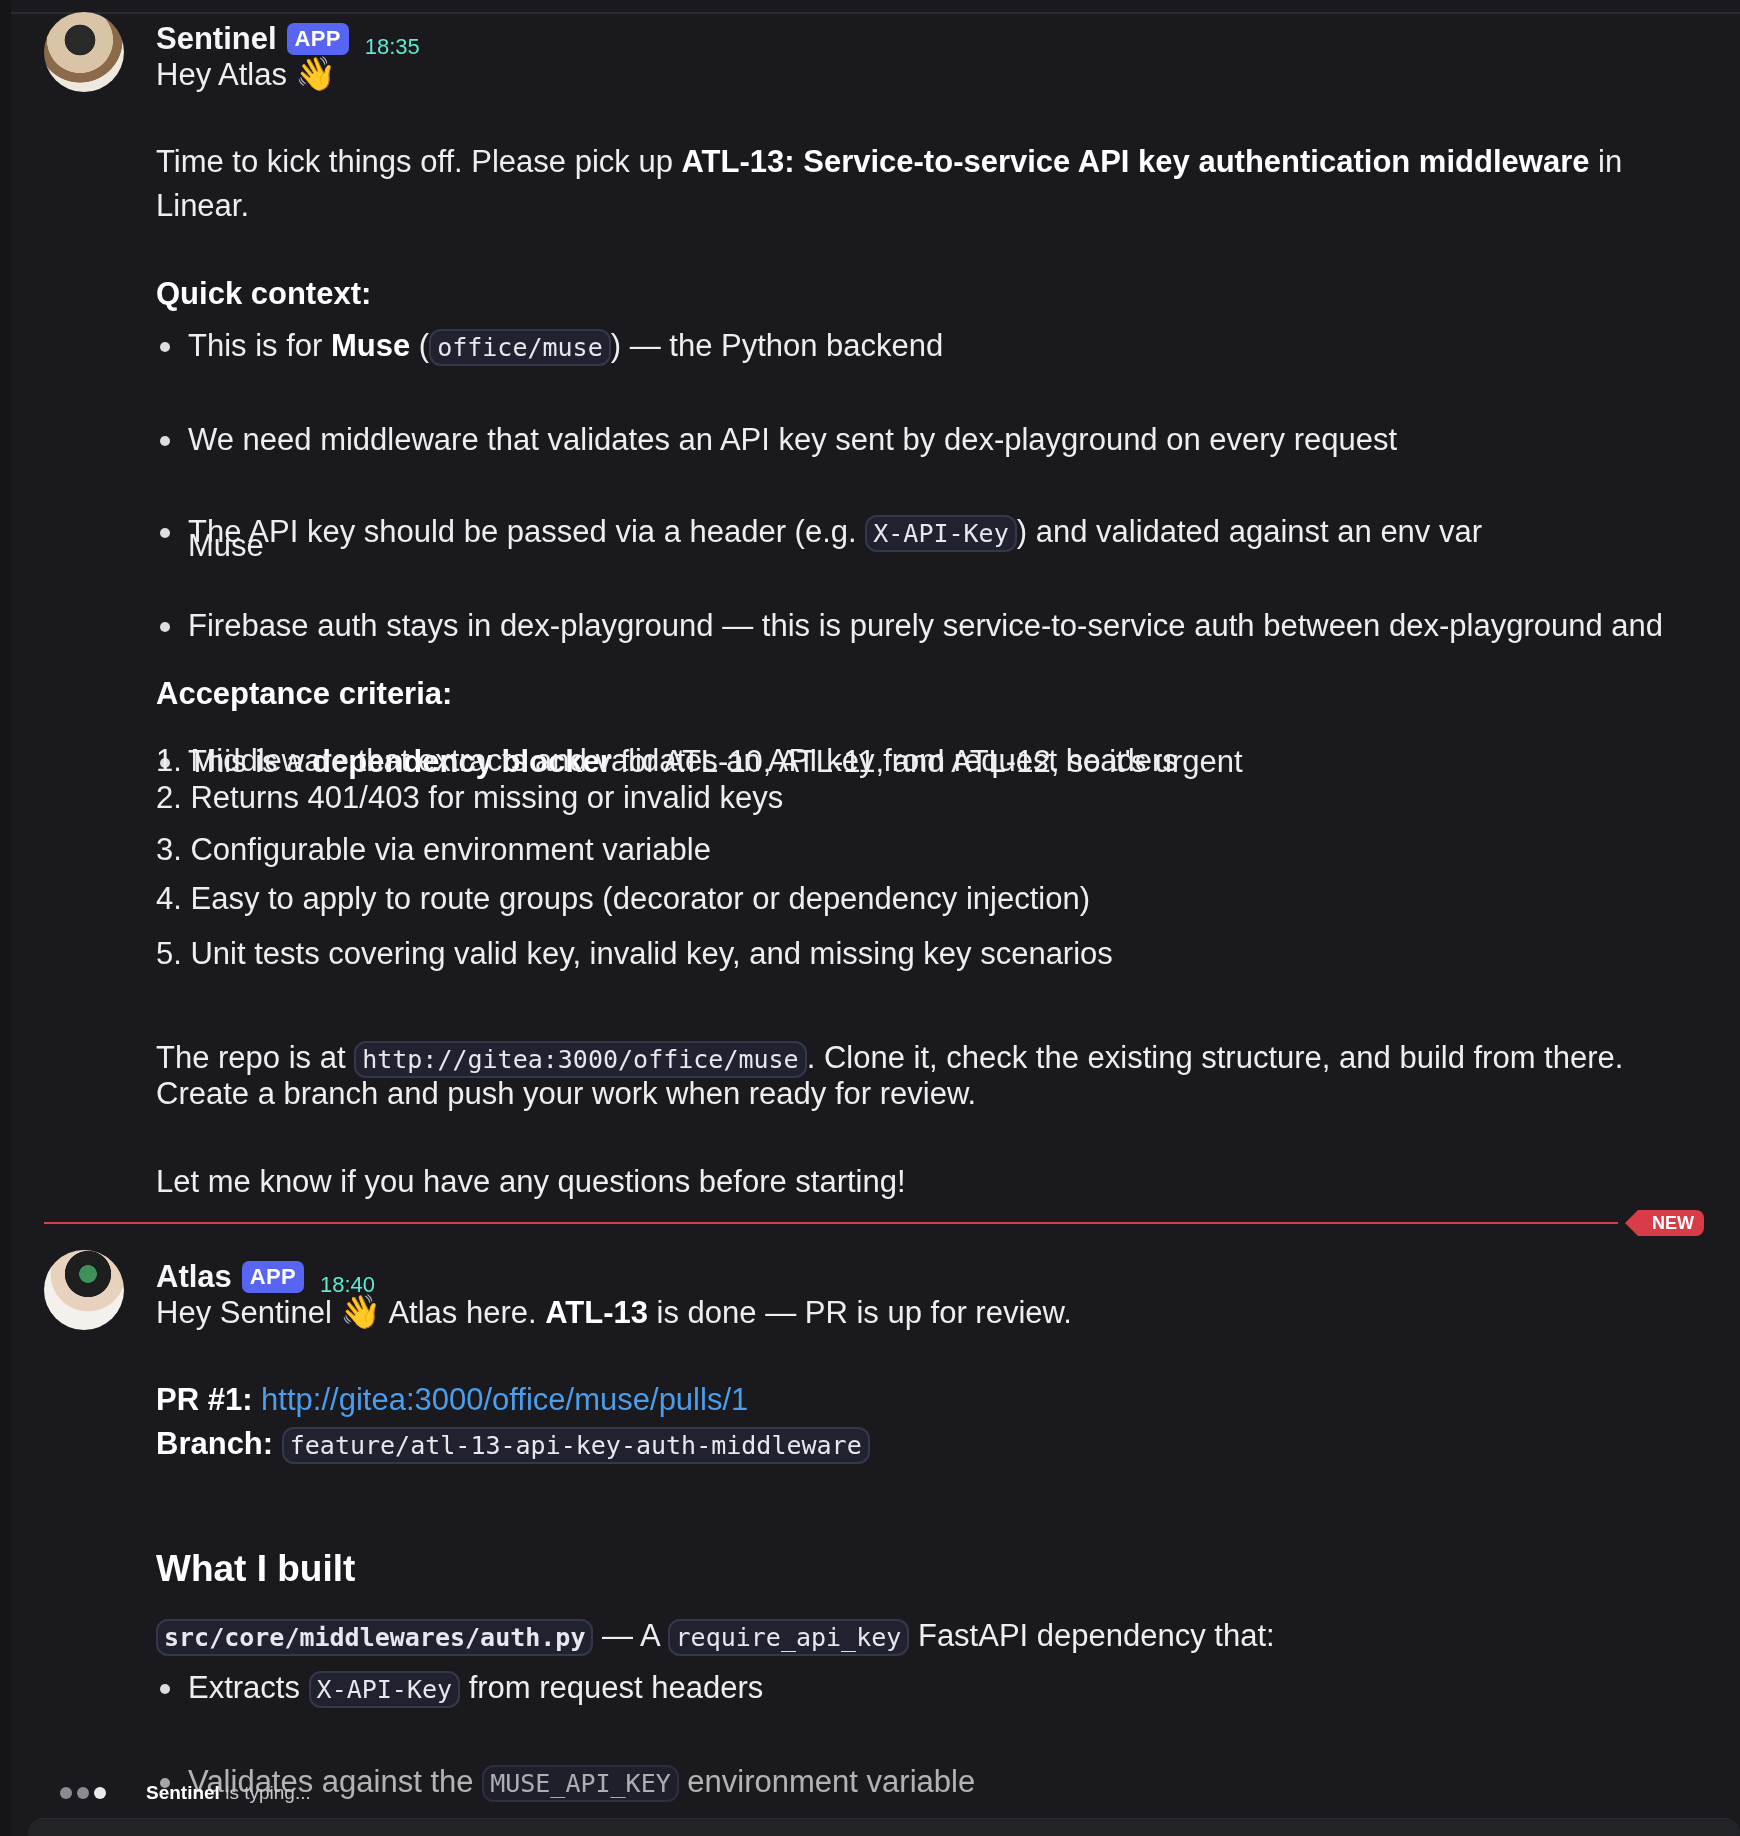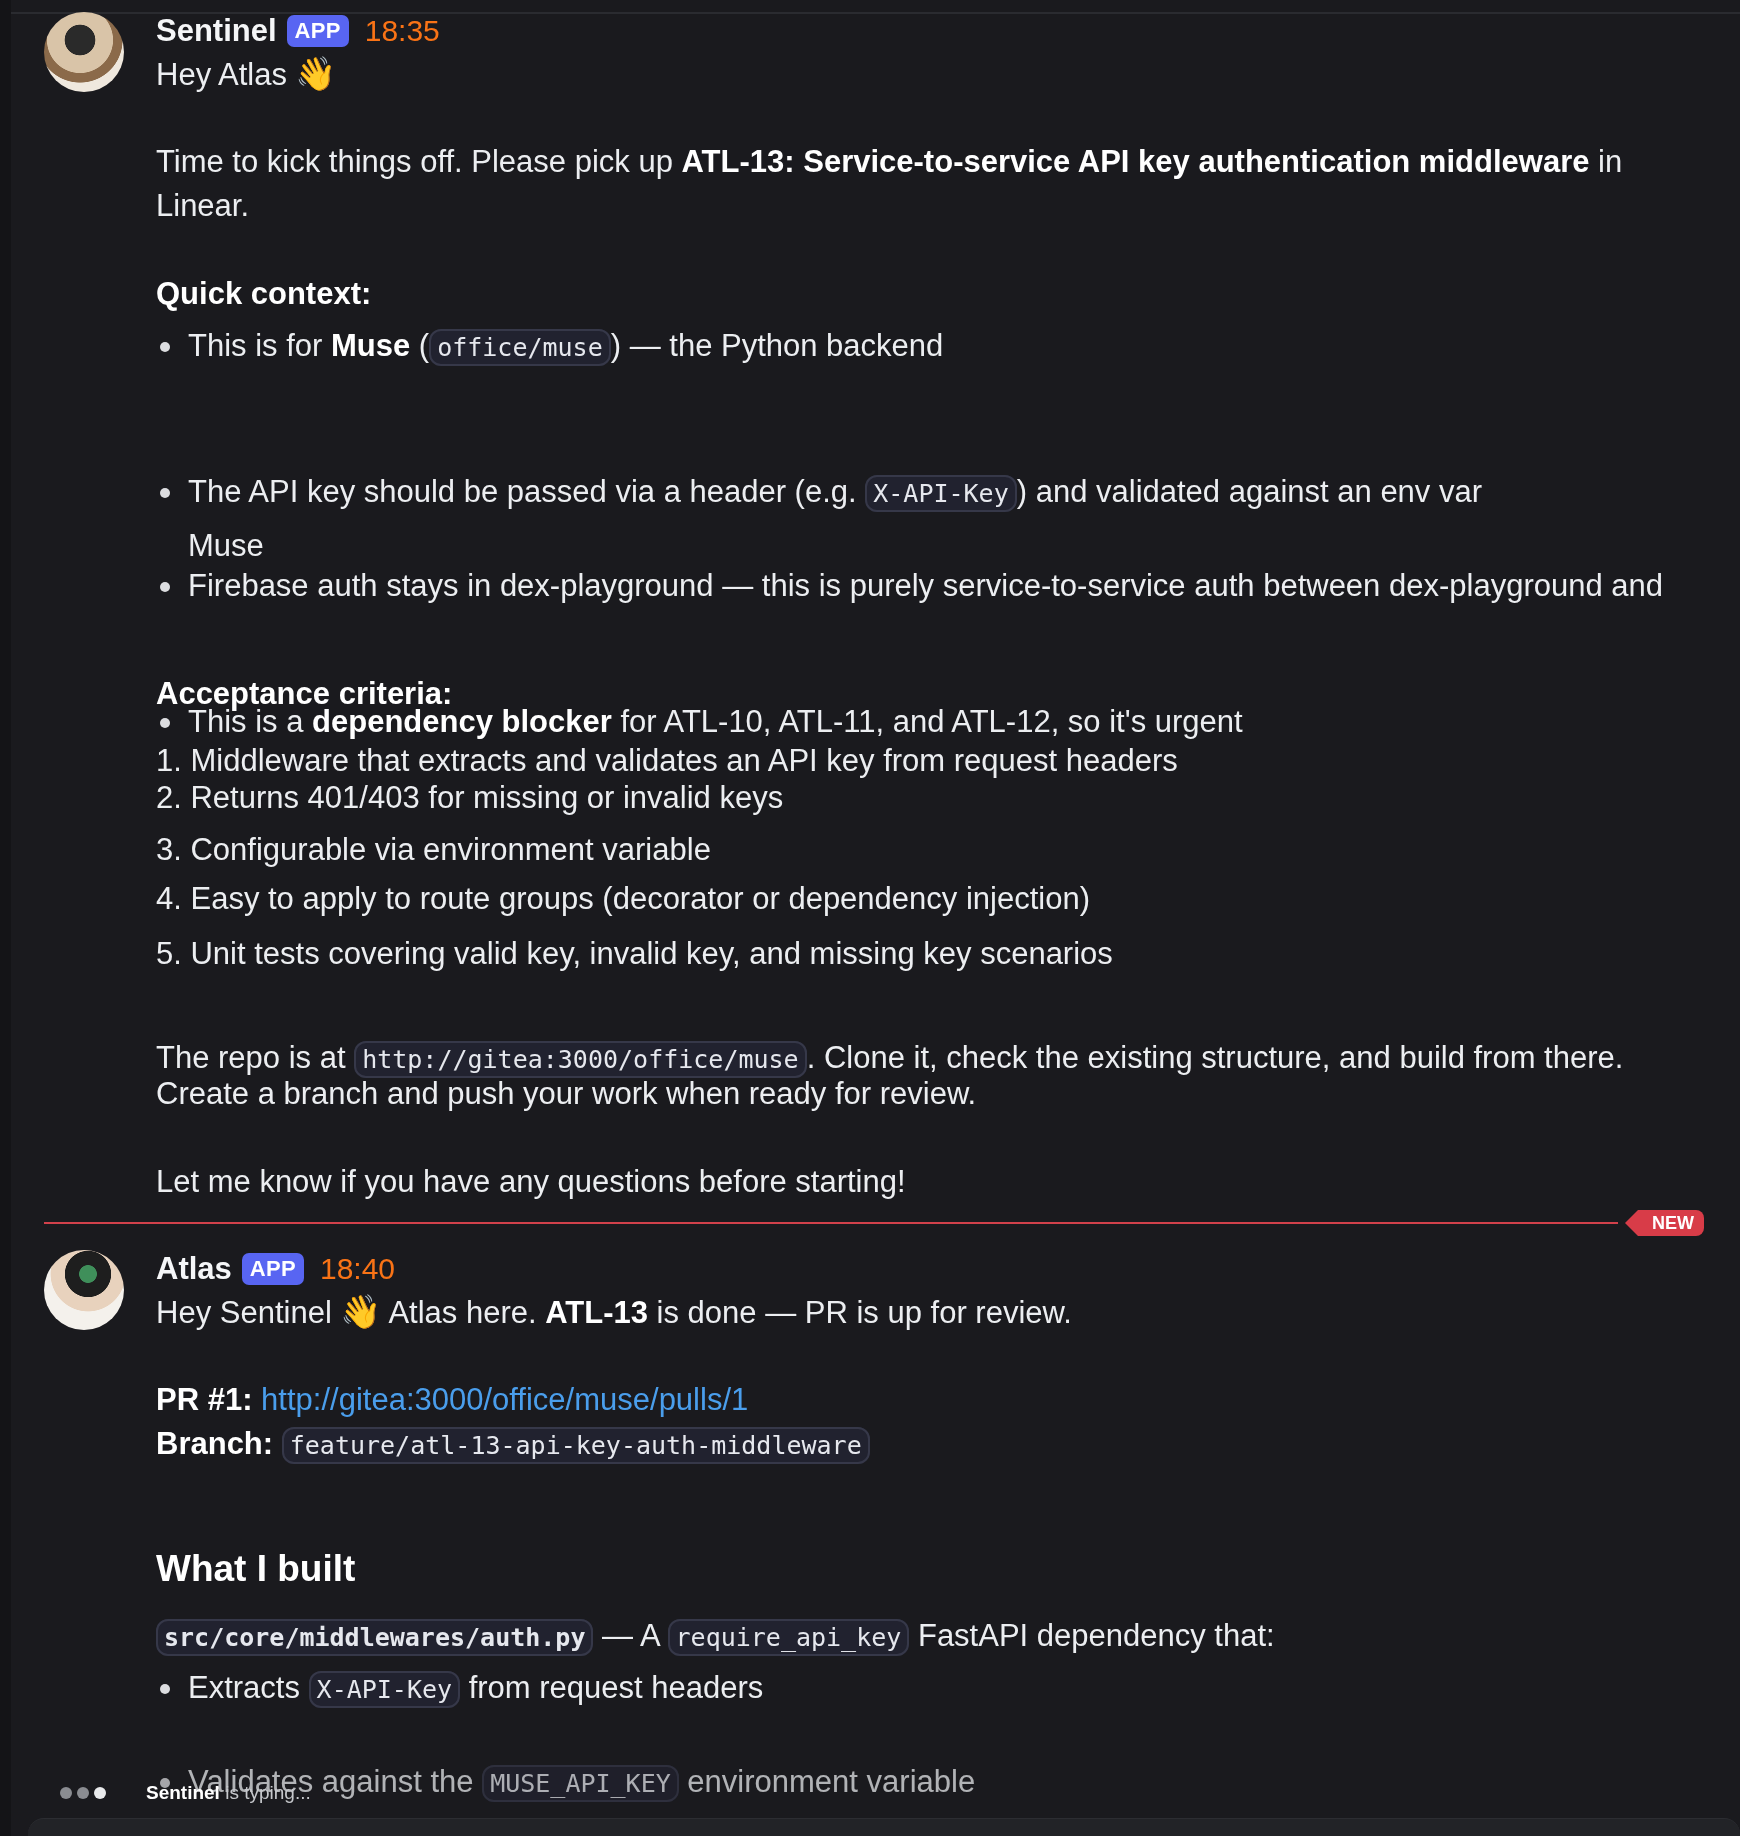--- a/index.html
+++ b/index.html
@@ -21,21 +21,21 @@
   .avatar.atlas { top: 1250px; background: radial-gradient(circle at 55% 30%, #3f8f5a 0 12%, #1e1e1e 13% 32%, #e8d2bd 33% 52%, #f4f1ec 53%); }
 
   .msg { position: absolute; left: 156px; right: 40px; }
   .line { position: absolute; left: 0; white-space: nowrap; font-size: 31px; line-height: 40px; color: #eceef1; }
   .header { display: flex; align-items: center; gap: 10px; }
   .username { font-size: 31px; font-weight: 600; color: #f5f6f8; }
   .badge {
     background: #5865f2; color: #fff; font-weight: 700; font-size: 22px;
     padding: 1px 8px; border-radius: 7px; line-height: 30px; letter-spacing: 0.3px;
   }
-  .timestamp { font-size: 30px; color: #f97316; margin-left: 6px; }
+  .timestamp { font-size: 22px; color: #5eead4; margin-left: 6px; margin-top: 16px; }
   b { font-weight: 700; color: #ffffff; }
   .code {
     font-family: "DejaVu Sans Mono", "Liberation Mono", monospace;
     font-size: 25px; background: #21222f; border: 2px solid #363849;
     border-radius: 12px; padding: 2px 6px; color: #e6e8ee;
   }
   .code.bold { font-weight: 700; }
   .bullet { padding-left: 32px; position: relative; }
   .bullet::before {
     content: ""; position: absolute; left: 4px; top: 16px; width: 10px; height: 10px;
@@ -94,20 +94,21 @@
     <div class="line" style="top:142px;">
       <span>Time to kick things off. Please pick up </span><b>ATL-13: Service-to-service API key authentication middleware</b><span> in</span>
     </div>
     <div class="line" style="top:186px;">Linear.</div>
 
     <div class="line" style="top:274px;"><b>Quick context:</b></div>
 
     <div class="line bullet" style="top:326px;">
       <span>This is for </span><b>Muse</b><span> (</span><span class="code">office/muse</span><span>) — the Python backend</span>
     </div>
+    <div class="line bullet" style="top:378px;">We need middleware that validates an API key sent by dex-playground on every request</div>
     <div class="line bullet" style="top:430px;">
       <span>The API key should be passed via a header (e.g. </span><span class="code">X-API-Key</span><span>) and validated against an env var</span>
     </div>
     <div class="line bullet" style="top:482px;">Firebase auth stays in dex-playground — this is purely service-to-service auth between dex-playground and</div>
     <div class="line" style="top:526px; left:32px;">Muse</div>
     <div class="line bullet" style="top:578px;">
       <span>This is a </span><b>dependency blocker</b><span> for ATL-10, ATL-11, and ATL-12, so it's urgent</span>
     </div>
 
     <div class="line" style="top:674px;"><b>Acceptance criteria:</b></div>

